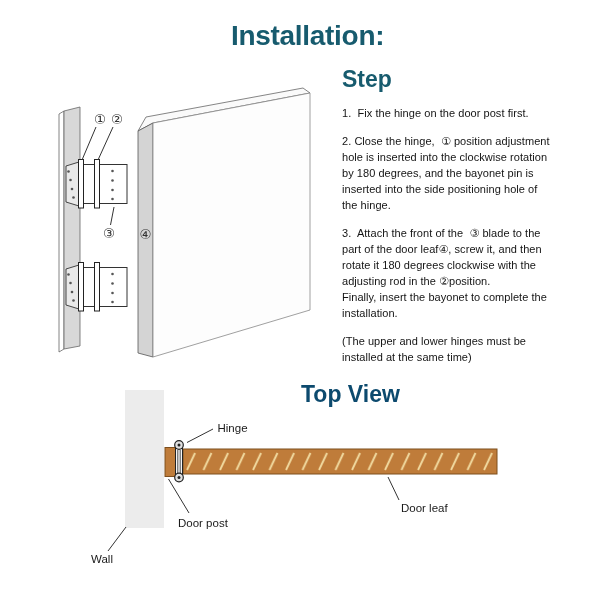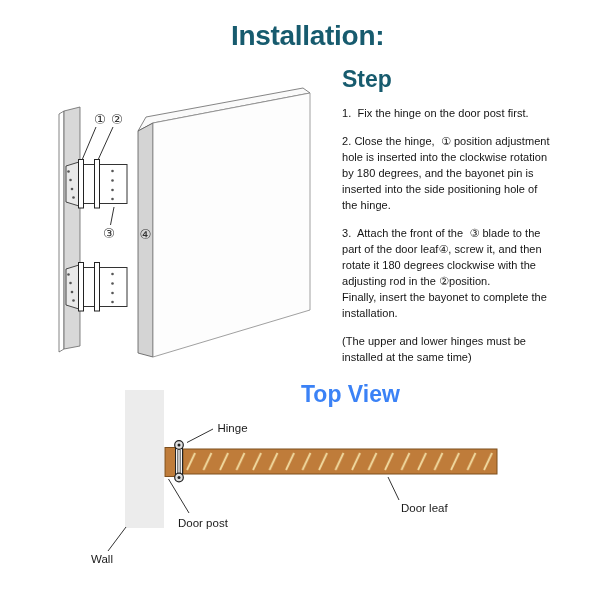--- a/index.html
+++ b/index.html
@@ -19,21 +19,21 @@
   .steps .steps-heading {
     font-size:23px; font-weight:bold; color:#175b6e;
     margin:0 0 13px 0; line-height:1.15;
   }
   .steps p {
     font-size:11px; line-height:16px; margin:0 0 12px 0;
     white-space:pre-wrap; letter-spacing:0.05px;
   }
   .topview-heading {
     position:absolute; left:301px; top:381px;
-    font-size:23px; font-weight:bold; color:#3b82f6;
+    font-size:23px; font-weight:bold; color:#0c4a6e;
   }
   svg.diagram { position:absolute; left:0; top:0; }
   svg text { font-family:"Liberation Sans","DejaVu Sans",sans-serif; fill:#1a1a1a; }
   .callout { font-size:13.5px; fill:#333333; }
   .tv-label { font-size:11.5px; }
 </style>
 </head>
 <body>
 
 <div class="page">

